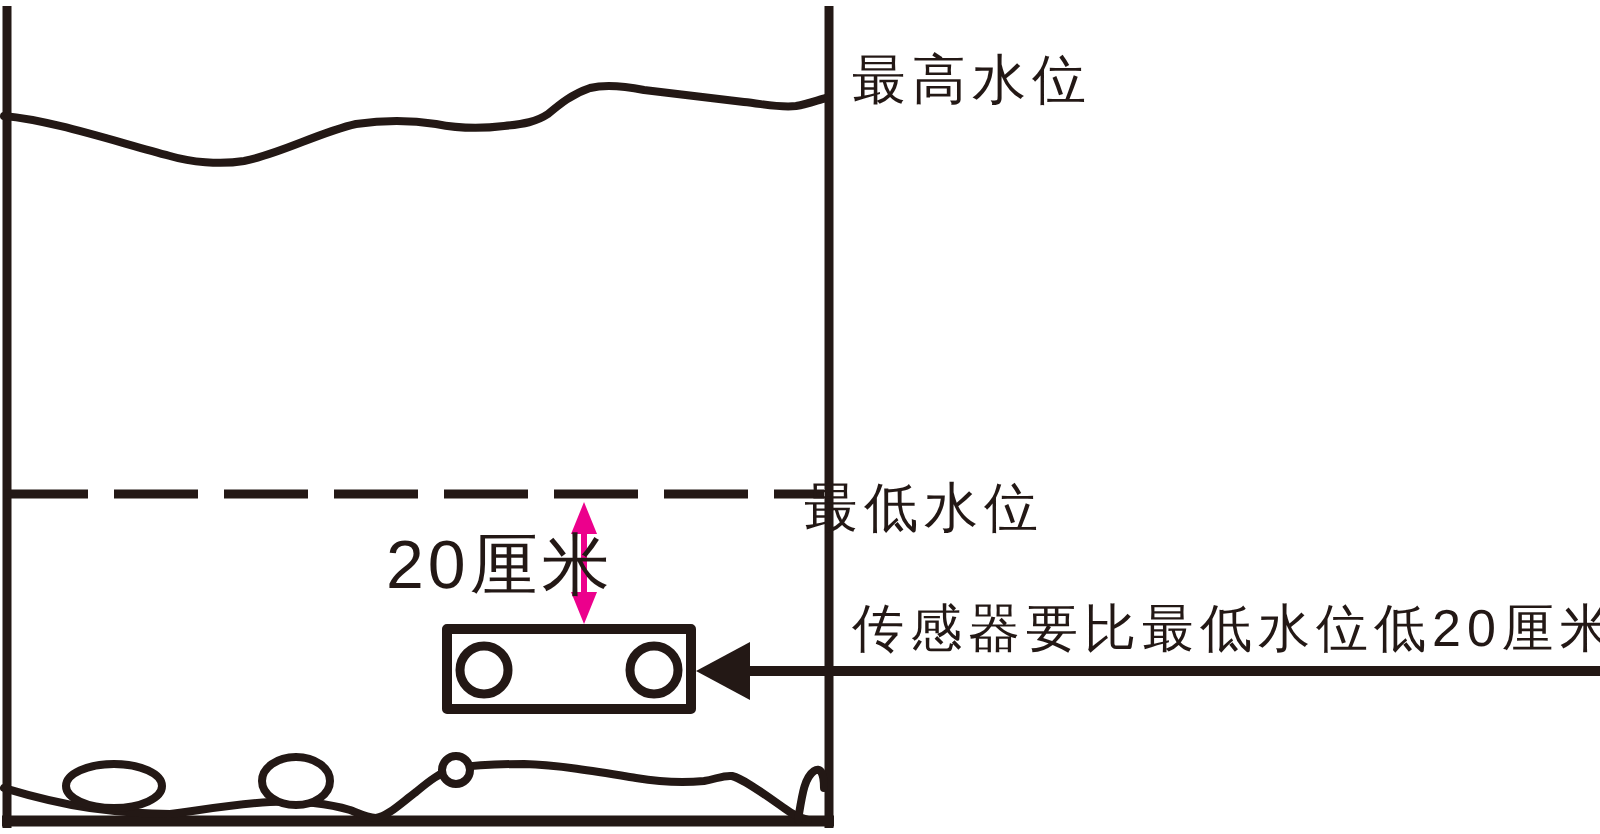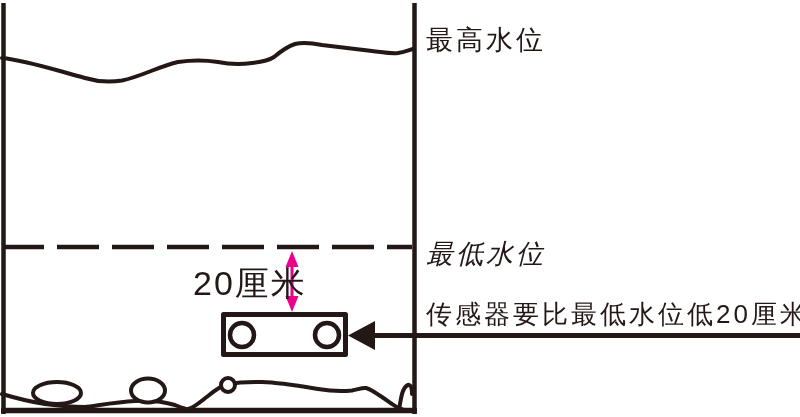--- a/index.html
+++ b/index.html
@@ -19,21 +19,21 @@
   .label {
     position: absolute;
     font-size: 27px;
     letter-spacing: 3px;
     line-height: 28px;
     color: #231815;
     white-space: nowrap;
     font-family: "Liberation Sans", sans-serif;
   }
   .label-max    { left: 426px; top: 26px;  }
-  .label-min    { left: 426px; top: 240px; font-style: italic; }
+  .label-min    { left: 402px; top: 240px; }
   .label-sensor { left: 426px; top: 300px; font-size: 26px; }
   .label-gap    { left: 193px; top: 269px; font-size: 34px; letter-spacing: 2px; }
 </style>
 </head>
 <body>
 
 <div class="canvas">
 
   <svg class="diagram-svg" viewBox="0 0 800 417" fill="none" stroke-linecap="round" stroke-linejoin="round">
 

